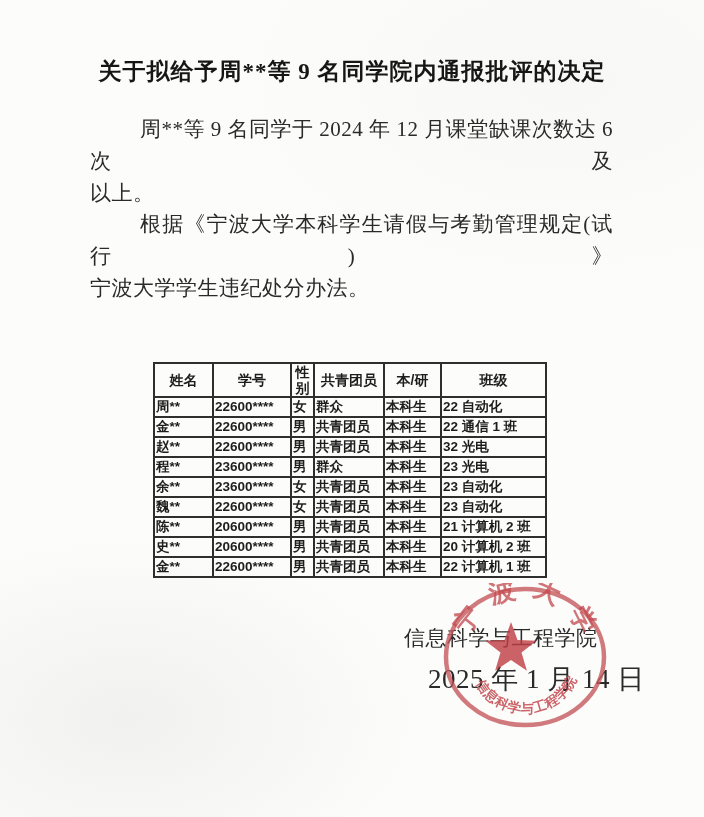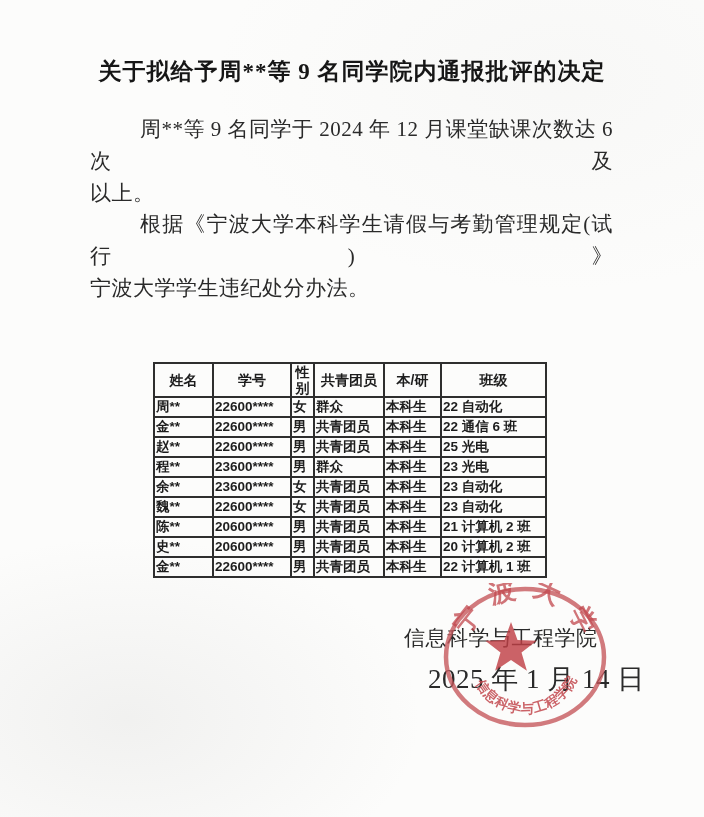--- a/index.html
+++ b/index.html
@@ -124,29 +124,29 @@
         <td>群众</td>
         <td>本科生</td>
         <td>22 自动化</td>
       </tr>
       <tr>
         <td>金**</td>
         <td>22600****</td>
         <td>男</td>
         <td>共青团员</td>
         <td>本科生</td>
-        <td>22 通信 6 班</td>
+        <td>22 通信 1 班</td>
       </tr>
       <tr>
         <td>赵**</td>
         <td>22600****</td>
         <td>男</td>
         <td>共青团员</td>
         <td>本科生</td>
-        <td>25 光电</td>
+        <td>32 光电</td>
       </tr>
       <tr>
         <td>程**</td>
         <td>23600****</td>
         <td>男</td>
         <td>群众</td>
         <td>本科生</td>
         <td>23 光电</td>
       </tr>
       <tr>

